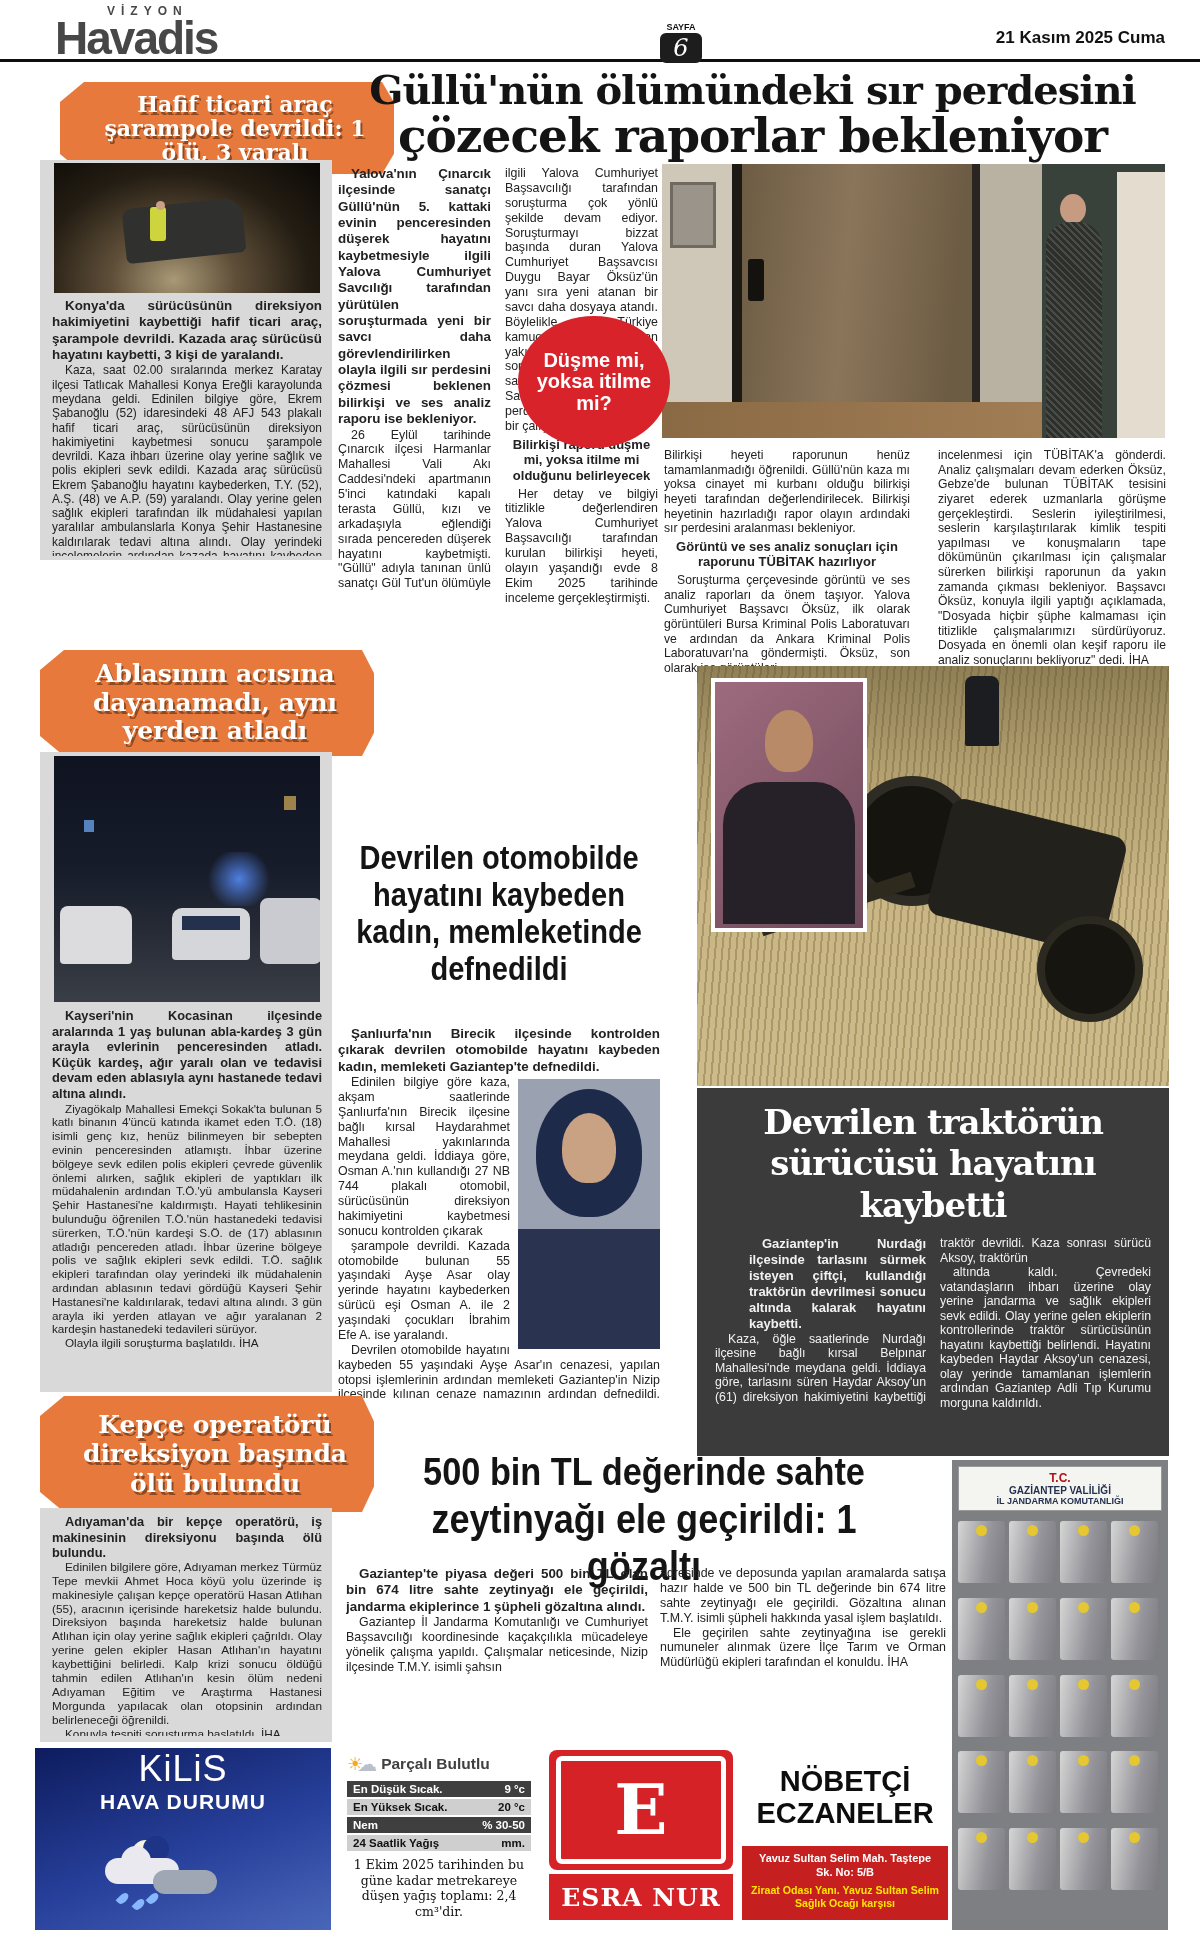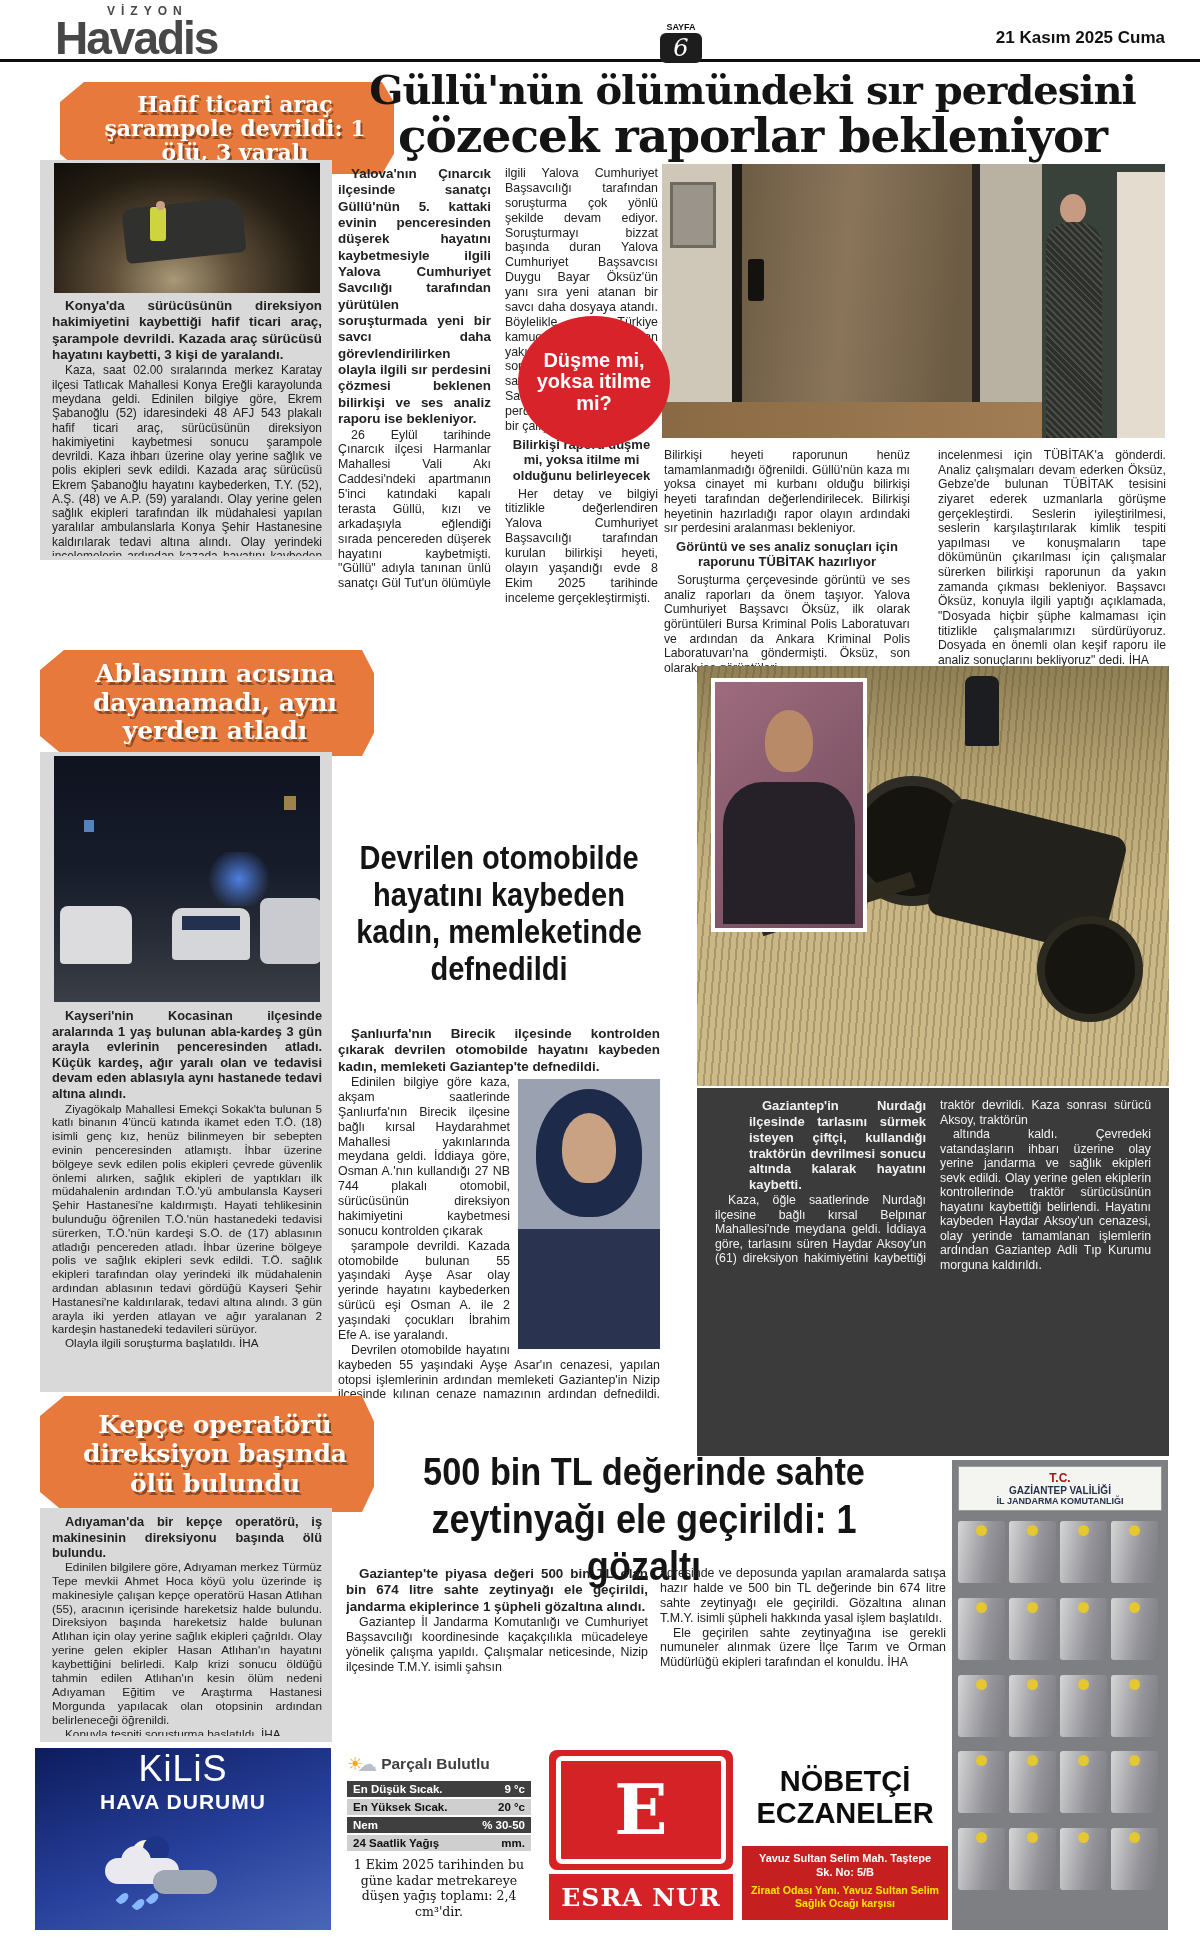--- a/index.html
+++ b/index.html
@@ -137,20 +137,22 @@
     <div class="abs" style="left:150px;top:110px;width:110px;height:110px;background:#15140f;border:10px solid #2e2c24;border-radius:50%;"></div>
     <div class="abs" style="left:240px;top:150px;width:180px;height:120px;background:#23211b;border-radius:14px;transform:rotate(14deg);"></div>
     <div class="abs" style="left:340px;top:250px;width:90px;height:90px;background:#17150f;border:8px solid #2b2920;border-radius:50%;"></div>
     <div class="abs" style="left:60px;top:230px;width:160px;height:16px;background:#2f2a1e;transform:rotate(-18deg);"></div>
     <div class="abs photo" style="left:14px;top:12px;width:148px;height:246px;background:linear-gradient(135deg,#9e6b7e,#6e4a5a);border:4px solid #fff;">
       <div class="abs" style="left:50px;top:28px;width:48px;height:62px;background:#b98a68;border-radius:50% 50% 42% 42%;"></div>
       <div class="abs" style="left:8px;top:100px;width:132px;height:142px;background:#262028;border-radius:30% 30% 0 0;"></div>
     </div>
   </div>
   <div class="abs" style="left:697px;top:1088px;width:472px;height:368px;background:#3b3b3b;">
+    <div style="padding-top:14px;width:440px;margin:0 auto;font-family:'DejaVu Serif',serif;font-weight:900;
+         color:#fff;font-size:34px;line-height:1.22;text-align:center;letter-spacing:-1px;">Devrilen traktörün sürücüsü hayatını kaybetti</div>
     <div class="bodytxt cols2 whitetxt" style="width:436px;margin:10px auto 0;height:178px;font-size:12.3px;line-height:1.18;">
       <p class="leadp" style="font-size:13px;margin-left:34px;">Gaziantep'in Nurdağı ilçesinde tarlasını sürmek isteyen çiftçi, kullandığı traktörün devrilmesi sonucu altında kalarak hayatını kaybetti.</p>
       <p>Kaza, öğle saatlerinde Nurdağı ilçesine bağlı kırsal Belpınar Mahallesi'nde meydana geldi. İddiaya göre, tarlasını süren Haydar Aksoy'un (61) direksiyon hakimiyetini kaybettiği traktör devrildi. Kaza sonrası sürücü Aksoy, traktörün</p>
       <p>altında kaldı. Çevredeki vatandaşların ihbarı üzerine olay yerine jandarma ve sağlık ekipleri sevk edildi. Olay yerine gelen ekiplerin kontrollerinde traktör sürücüsünün hayatını kaybettiği belirlendi. Hayatını kaybeden Haydar Aksoy'un cenazesi, olay yerinde tamamlanan işlemlerin ardından Gaziantep Adli Tıp Kurumu morguna kaldırıldı.</p>
 
     </div>
   </div>
 
   <div class="abs orangebox" style="left:40px;top:1396px;width:302px;height:108px;font-size:25px;line-height:1.18;">Kepçe operatörü direksiyon başında ölü bulundu</div>
   <div class="abs gray" style="left:40px;top:1508px;width:292px;height:234px;"></div>

